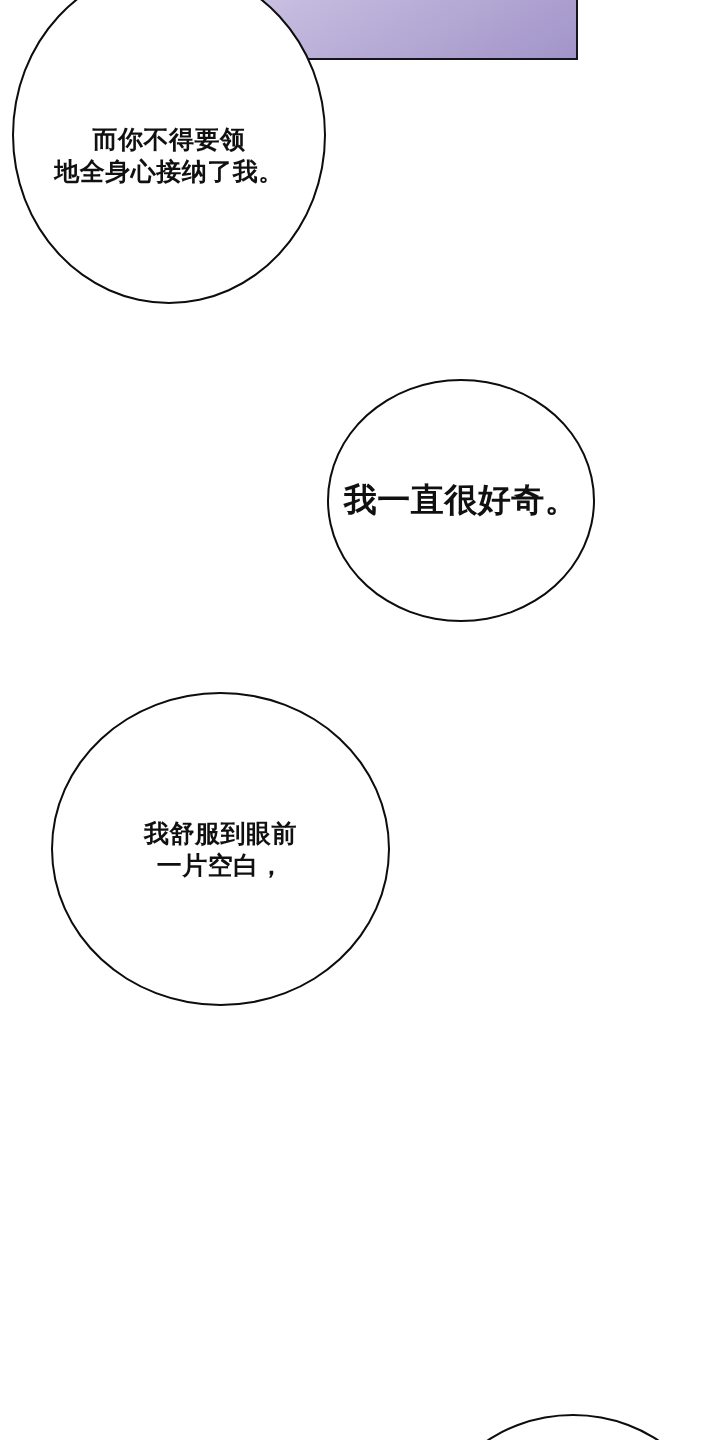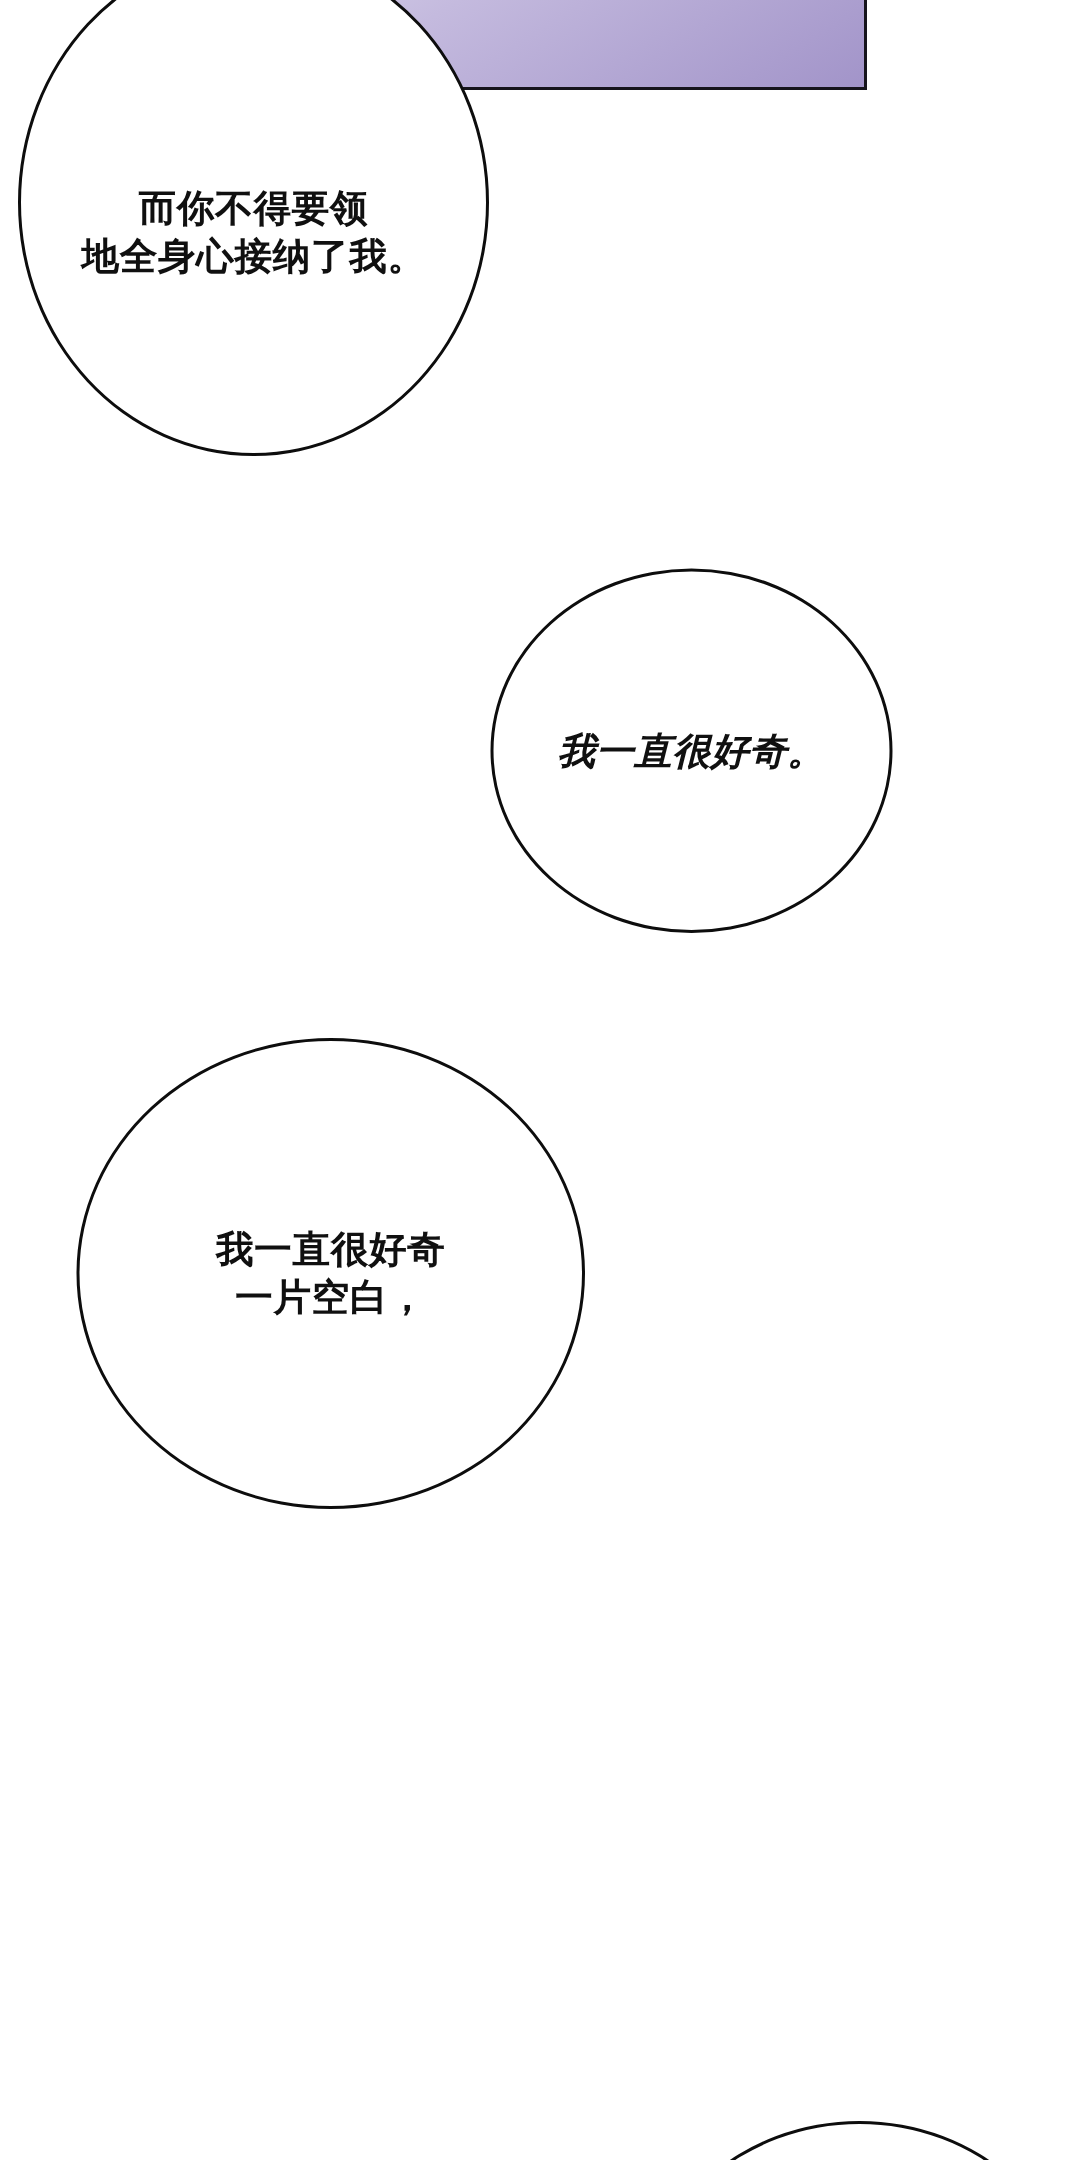--- a/index.html
+++ b/index.html
@@ -75,22 +75,21 @@
   }
 
   .bubble-2 {
     left: 327px;
     top: 379px;
     width: 268px;
     height: 243px;
     z-index: 3;
   }
   .bubble-2 .bubble-text {
-    font-size: 25px;
-    font-style: italic;
+    font-size: 33px;
   }
 
   .bubble-3 {
     left: 51px;
     top: 692px;
     width: 339px;
     height: 314px;
     z-index: 3;
   }
   .bubble-3 .bubble-text {
@@ -201,21 +200,21 @@
   <div class="bubble bubble-1">
     <div class="bubble-text">而你不得要领
 地全身心接纳了我。</div>
   </div>
 
   <div class="bubble bubble-2">
     <div class="bubble-text">我一直很好奇。</div>
   </div>
 
   <div class="bubble bubble-3">
-    <div class="bubble-text">我一直很好奇
+    <div class="bubble-text">我舒服到眼前
 一片空白，</div>
   </div>
 
 
   <div class="bubble bubble-5">
     <div class="bubble-text"></div>
   </div>
 
 </div>
 

